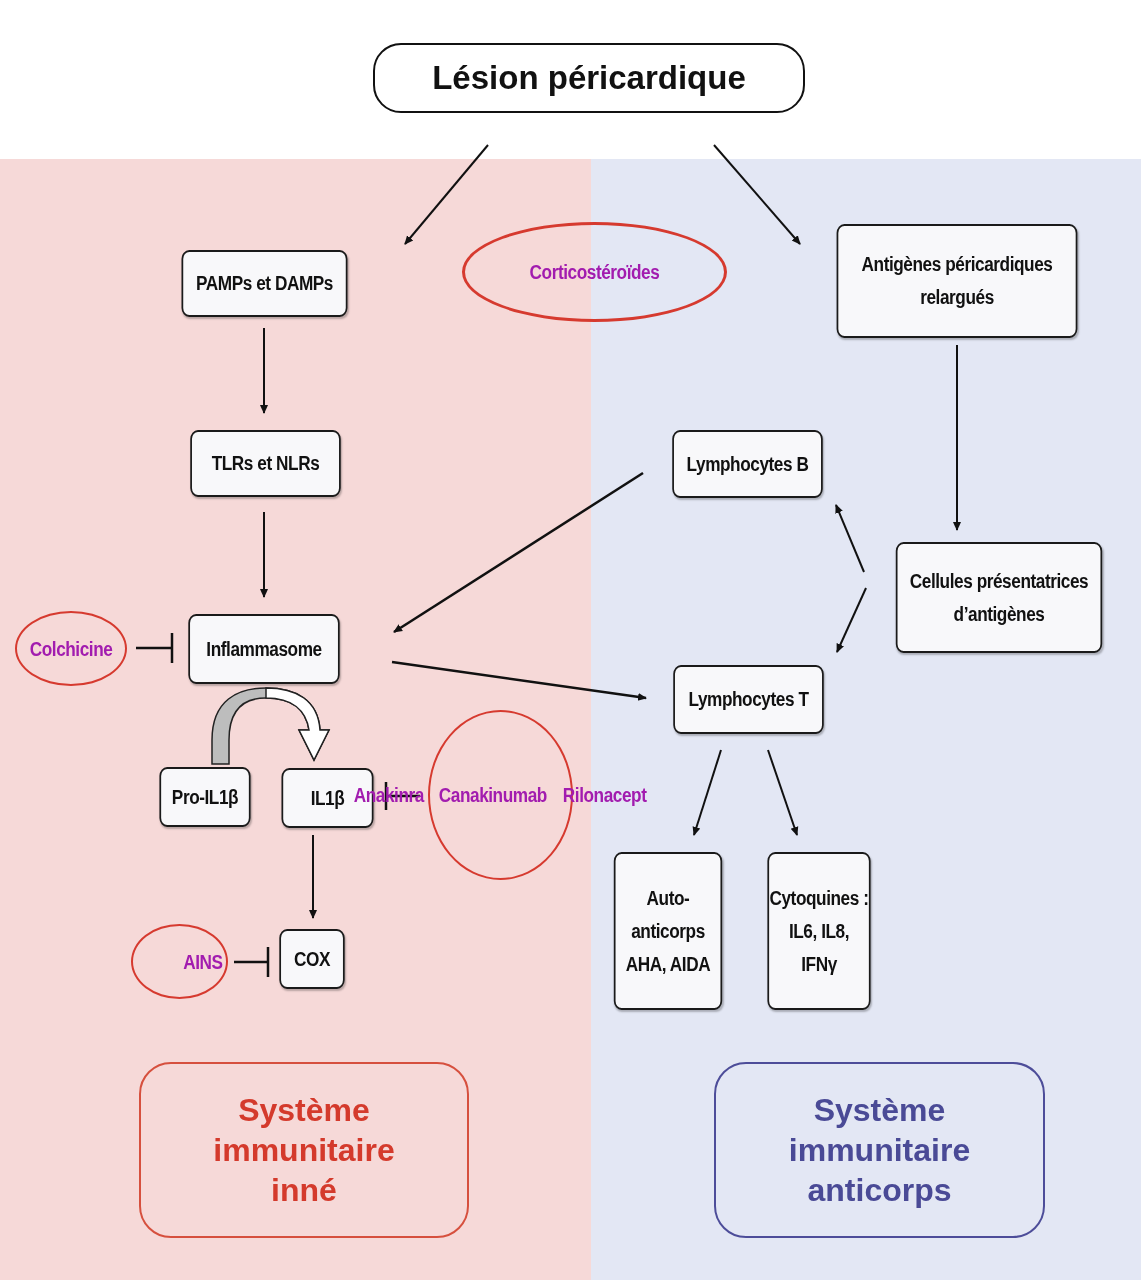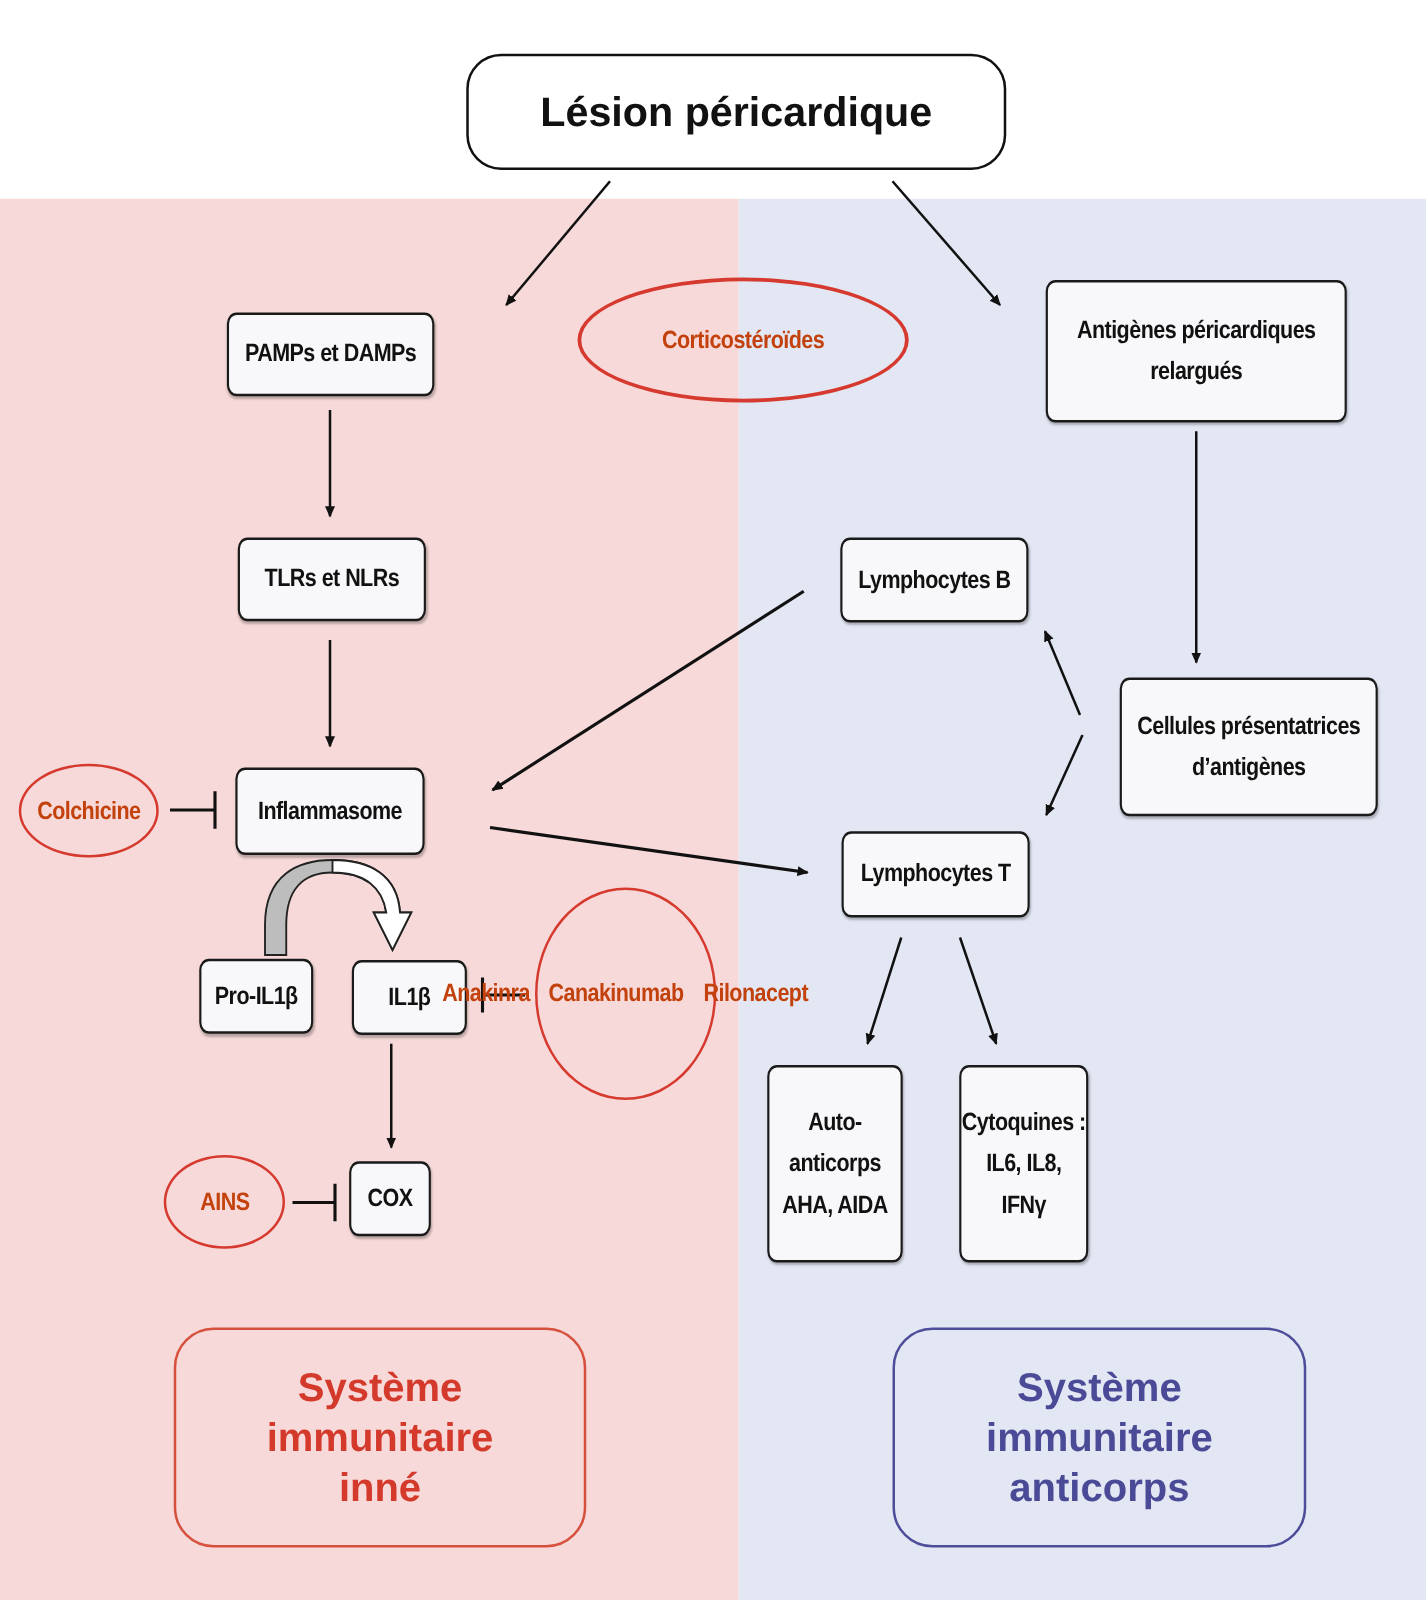--- a/index.html
+++ b/index.html
@@ -18,25 +18,25 @@
     font-family: "Liberation Sans", sans-serif; font-weight: bold; color: #111;
     font-size: 20px; line-height: 33px; letter-spacing: -0.5px;
     transform: scaleX(0.86);
     box-shadow: 1px 2px 2px rgba(0,0,0,0.25);
   }
   .node span { display: block; }
   .drug {
     position: absolute; box-sizing: border-box;
     border: 3px solid #d63a2f; border-radius: 50%;
     display: flex; align-items: center; justify-content: center; text-align: center;
-    color: #c2410c; font-weight: bold; font-size: 20px; line-height: 34px; letter-spacing: -0.5px;
+    color: #a21caf; font-weight: bold; font-size: 20px; line-height: 34px; letter-spacing: -0.5px;
   }
   .drug .txt { transform: scaleX(0.86); display: block; }
   .title-node {
-    position: absolute; left: 373px; top: 43px; width: 432px; height: 93px; box-sizing: border-box;
+    position: absolute; left: 373px; top: 43px; width: 432px; height: 70px; box-sizing: border-box;
     border: 2.5px solid #111; border-radius: 28px; background: #fff;
     display: flex; align-items: center; justify-content: center;
     font-weight: bold; font-size: 33px; color: #111;
   }
   .sys {
     position: absolute; box-sizing: border-box; border-radius: 32px;
     display: flex; flex-direction: column; align-items: center; justify-content: center; text-align: center;
     font-weight: bold; font-size: 32px; line-height: 40px;
   }
   .sys.innate { left: 139px; top: 1062px; width: 330px; height: 176px; border: 2.5px solid #d6503e; color: #d43a2c; }
@@ -115,21 +115,21 @@
   <span class="txt">Corticostéroïdes</span>
 </div>
 <div class="drug" style="left:15px; top:611px; width:112px; height:75px; border-width:2.5px;">
   <span class="txt">Colchicine</span>
 </div>
 <div class="drug" style="left:428px; top:710px; width:145px; height:170px; border-width:2.5px; flex-direction:row;">
   <span class="txt">Anakinra</span>
   <span class="txt">Canakinumab</span>
   <span class="txt">Rilonacept</span>
 </div>
-<div class="drug" style="left:131px; top:924px; width:97px; height:75px; border-width:2.5px;">
+<div class="drug" style="left:131px; top:924px; width:97px; height:75px; border-width:2.5px;justify-content:flex-end;">
   <span class="txt">AINS</span>
 </div>
 
 <div class="node" style="left:817px; top:224px; width:280px; height:114px; flex-direction:column;">
   <span>Antigènes péricardiques</span>
   <span>relargués</span>
 </div>
 <div class="node" style="left:660px; top:430px; width:175px; height:68px;">
   <span>Lymphocytes B</span>
 </div>

